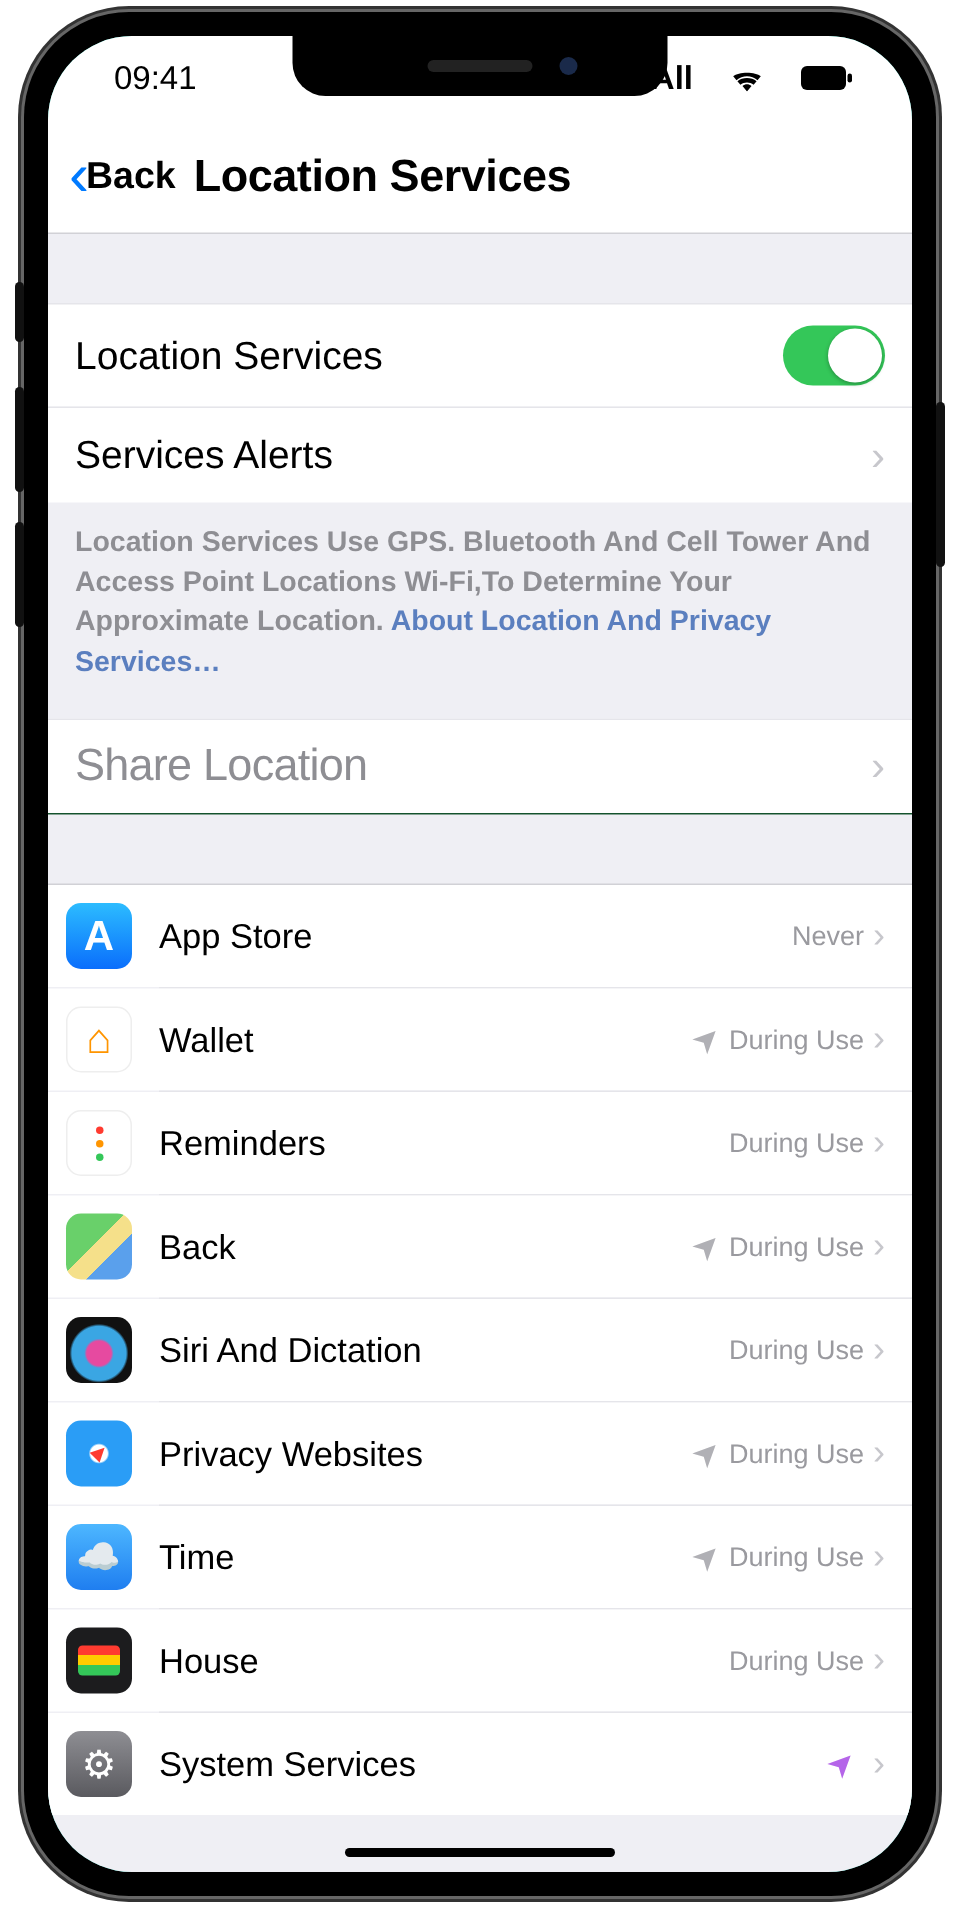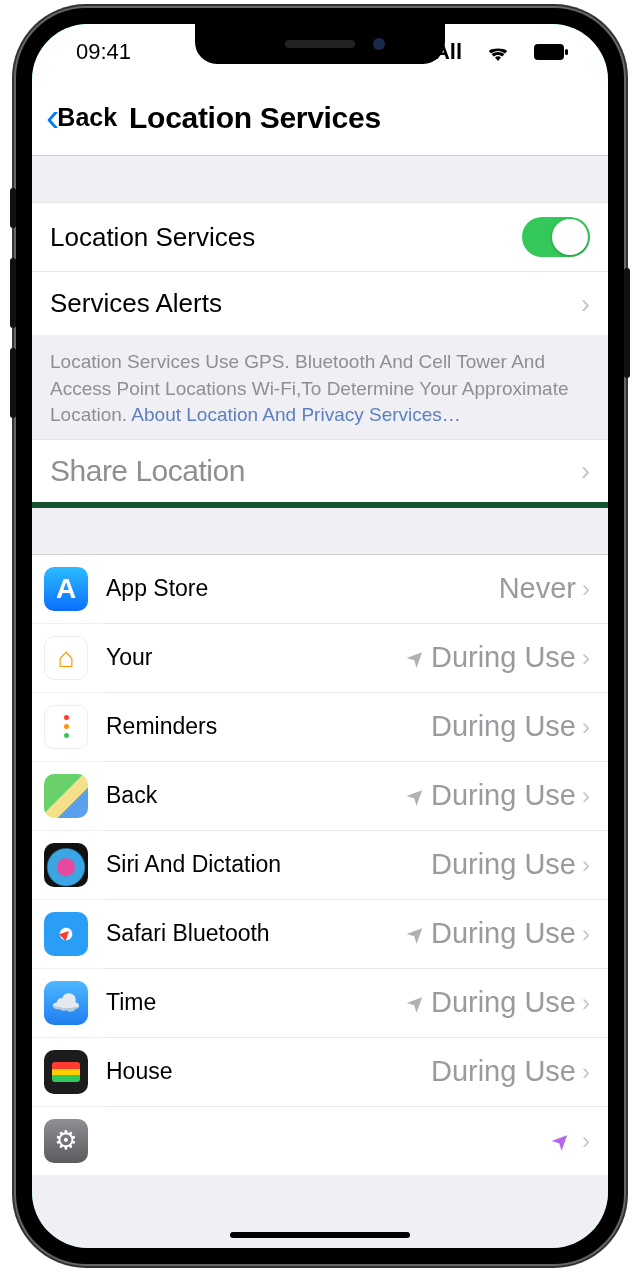--- a/index.html
+++ b/index.html
@@ -90,24 +90,25 @@
     font-size:26px;
     border-top:1px solid #e5e5ea;
   }
   .row:first-of-type { border-top:1px solid #d1d1d6; }
   .row:last-of-type  { border-bottom:1px solid #d1d1d6; }
   .row-label { flex:0 0 auto; font-weight:500; }
   .row-spacer { flex:1; }
   .chevron { color:#c7c7cc; font-size:28px; margin-left:8px; }
   .row.muted .row-label { color:#8e8e93; font-weight:400; font-size:30px; letter-spacing:-0.5px;}
   .footer-text {
-    padding: 14px 18px 10px;
+    padding: 14px 18px 24px;
     font-size:19px;
     line-height:1.4;
     color:#8e8e93;
+    font-weight:bold;
   }
   .footer-link { color:#5b7fbf; }
 
   
   .toggle {
     width:68px; height:40px; border-radius:20px; background:#34c759; position:relative;
   }
   .toggle .knob {
     position:absolute; right:2px; top:2px; width:36px; height:36px; background:#fff; border-radius:50%;
     box-shadow:0 1px 3px rgba(0,0,0,.3);
@@ -121,21 +122,21 @@
     align-items:center;
     padding:0 18px 0 12px;
     font-size:23px;
   }
   .app-icon {
     width:44px; height:44px; border-radius:10px; margin-right:18px; flex:0 0 44px;
     display:flex; align-items:center; justify-content:center; font-size:26px; color:#fff;
   }
   .app-name { flex:0 0 auto; font-weight:400; }
   .app-row .row-spacer { flex:1; }
-  .status-txt { color:#9a9a9f; font-size:29px; }
+  .status-txt { color:#9a9a9f; font-size:18px; }
   .loc-arrow { color:#b0b0b5; font-size:22px; margin-right:6px; }
   .loc-arrow.purple { color:#b565e9; }
   .app-row .chevron { color:#c7c7cc; font-size:24px; margin-left:6px; }
   .app-list { border-top:1px solid #d1d1d6; }
   .divider { height:1px; background:#e5e5ea; margin-left:74px; }
 
   
   .ic-appstore { background:linear-gradient(180deg,#2cbcff,#0a6efc); }
   .ic-house    { background:linear-gradient(180deg,#fff 0,#fff 100%); border:1px solid #eee; }
   .ic-reminders{ background:#fff; border:1px solid #eee; }
@@ -202,21 +203,21 @@
       </div>
       <div class="row">
         <span class="row-label">Services Alerts</span>
         <span class="row-spacer"></span>
         <span class="chevron">›</span>
       </div>
       <div class="footer-text">
         <span>Location Services Use GPS. Bluetooth And Cell Tower And Access Point Locations Wi-Fi,To Determine Your Approximate Location. </span><span class="footer-link">About Location And Privacy Services…</span>
       </div>
 
-      <div class="row muted" style="border-bottom:6px solid #14532d;">
+      <div class="row muted" style="border-bottom:1px solid #14532d;">
         <span class="row-label">Share Location</span>
         <span class="row-spacer"></span>
         <span class="chevron">›</span>
       </div>
 
       <div class="group-gap"></div>
 
       <div class="app-list" id="app-list">
           <div class="app-row">
             <div class="app-icon ic-appstore">
@@ -225,21 +226,21 @@
             <span class="app-name">App Store</span>
             <span class="row-spacer"></span>
             <span class="status-txt">Never</span>
             <span class="chevron">›</span>
           </div>
           <div class="divider"></div>
           <div class="app-row">
             <div class="app-icon ic-house">
               <span style="color:#ff9500;font-size:28px">⌂</span>
             </div>
-            <span class="app-name">Your</span>
+            <span class="app-name">Wallet</span>
             <span class="row-spacer"></span>
             <span class="loc-arrow" style="transform: rotate(-45deg); display: inline-block;">➤</span>
             <span class="status-txt">During Use</span>
             <span class="chevron">›</span>
           </div>
           <div class="divider"></div>
           <div class="app-row">
             <div class="app-icon ic-reminders">
               <div style="display:flex;flex-direction:column;gap:4px;">
                 <span style="width:5px;height:5px;background:#ff3b30;border-radius:50%"></span>
@@ -267,21 +268,21 @@
             <span class="app-name">Siri And Dictation</span>
             <span class="row-spacer"></span>
             <span class="status-txt">During Use</span>
             <span class="chevron">›</span>
           </div>
           <div class="divider"></div>
           <div class="app-row">
             <div class="app-icon ic-safari">
               <span style="color:#ff3b30;font-size:16px;transform:rotate(45deg)">▲</span>
             </div>
-            <span class="app-name">Safari Bluetooth</span>
+            <span class="app-name">Privacy Websites</span>
             <span class="row-spacer"></span>
             <span class="loc-arrow" style="transform: rotate(-45deg); display: inline-block;">➤</span>
             <span class="status-txt">During Use</span>
             <span class="chevron">›</span>
           </div>
           <div class="divider"></div>
           <div class="app-row">
             <div class="app-icon ic-weather">
               <span style="font-size:24px">☁️</span>
             </div>
@@ -299,20 +300,21 @@
             <span class="app-name">House</span>
             <span class="row-spacer"></span>
             <span class="status-txt">During Use</span>
             <span class="chevron">›</span>
           </div>
           <div class="divider"></div>
           <div class="app-row">
             <div class="app-icon ic-system">
               <span style="font-size:26px">⚙︎</span>
             </div>
+            <span class="app-name">System Services</span>
             <span class="row-spacer"></span>
             <span class="loc-arrow purple" style="transform: rotate(-45deg); display: inline-block;">➤</span>
             <span class="chevron">›</span>
           </div>
         </div>
     </div>
 
     <div class="home-ind"></div>
   </div>
 </div>

